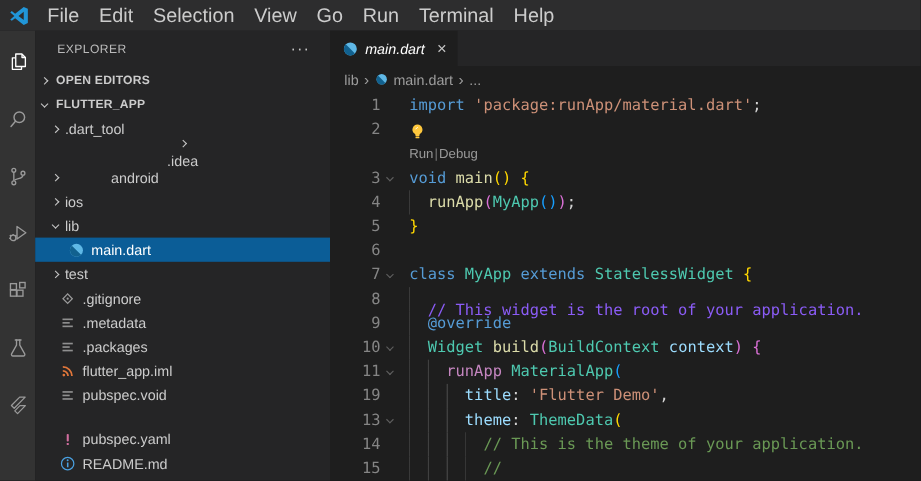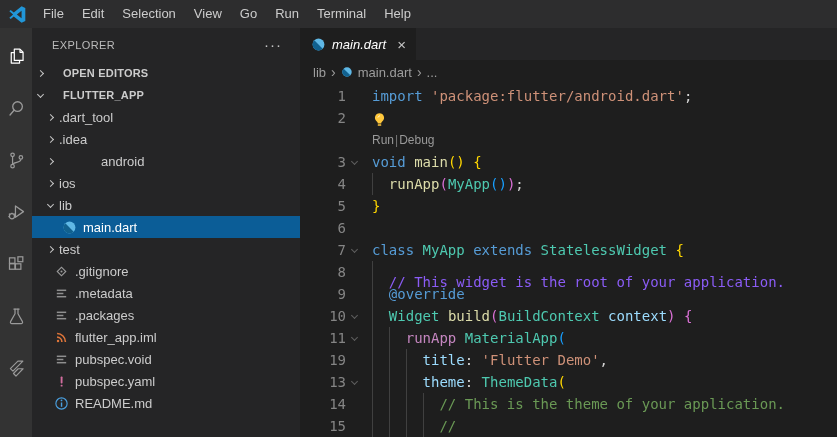--- a/index.html
+++ b/index.html
@@ -5,36 +5,36 @@
   * { margin:0; padding:0; box-sizing:border-box; }
   html,body { width:837px; height:437px; overflow:hidden; }
   body { font-family:"Liberation Sans", sans-serif; background:#1e1e1e; }
   .window { width:837px; height:437px; display:flex; flex-direction:column; background:#1e1e1e; }
 
   
   .titlebar { flex:0 0 28px; height:28px; background:#2d2d2e; display:flex; align-items:center; }
   .logo { margin-left:9px; width:17px; height:17px; display:flex; }
   .logo svg { width:17px; height:17px; }
   .menubar { display:flex; margin-left:8px; }
-  .menu-item { color:#cccccc; font-size:13px; line-height:28px; padding:0 9px; cursor:default; }
+  .menu-item { color:#cccccc; font-size:18px; line-height:28px; padding:0 9px; cursor:default; }
 
   .bodyrow { flex:1; display:flex; min-height:0; }
 
   
   .activitybar { flex:0 0 32px; width:32px; background:#333333; display:flex; flex-direction:column; align-items:center; padding-top:2px; }
   .ab-item { width:32px; height:52px; display:flex; align-items:center; justify-content:center; color:#9a9a9a; cursor:pointer; }
   .ab-item.active { color:#ffffff; }
   .ab-item svg { width:21px; height:21px; }
 
   
   .sidebar { flex:0 0 268px; width:268px; background:#252526; display:flex; flex-direction:column; color:#cccccc; }
   .sb-header { flex:0 0 34px; display:flex; align-items:center; justify-content:space-between; padding:0 18px 0 20px; }
   .sb-title { font-size:11px; color:#bbbbbb; letter-spacing:.4px; }
   .sb-more { color:#c5c5c5; font-size:15px; letter-spacing:1px; cursor:pointer; line-height:10px; }
-  .sb-row { height:22px; display:flex; align-items:center; gap:20px; cursor:pointer; }
+  .sb-row { height:22px; display:flex; align-items:center; gap:8px; cursor:pointer; }
   .sb-row.section { font-weight:bold; font-size:11px; padding-left:6px; color:#cccccc; letter-spacing:.2px; }
   .t-row { height:22px; display:flex; align-items:center; gap:6px; font-size:13px; color:#cccccc; cursor:pointer; }
   .t-row.selected { background:#0b5d97; color:#ffffff; }
   .t-label { white-space:nowrap; }
   .chev { display:inline-block; width:5px; height:5px; border-right:1.4px solid #c5c5c5; border-bottom:1.4px solid #c5c5c5; flex:0 0 auto; }
   .chev.right { transform:rotate(-45deg); }
   .chev.down  { transform:rotate(45deg); margin-top:-2px; }
   .chev.dim { border-color:#5f5f5f; }
   .ficon { width:15px; height:15px; flex:0 0 15px; display:flex; align-items:center; justify-content:center; }
   .ficon svg { width:15px; height:15px; display:block; }
@@ -149,21 +149,21 @@
       </div>
       <div class="sb-row section">
         <span class="chev down"></span>
         <span>FLUTTER_APP</span>
       </div>
       <div id="tree">
           <div class="t-row" style="padding-left: 16px;">
             <span class="chev right"></span>
             <span class="t-label">.dart_tool</span>
           </div>
-          <div class="t-row" style="padding-left: 16px;">
+          <div class="t-row" style="padding-left: 0; flex-direction: column;">
             <span class="chev right"></span>
             <span class="t-label">.idea</span>
           </div>
           <div class="t-row" style="padding-left: 16px; gap: 48px;">
             <span class="chev right"></span>
             <span class="t-label">android</span>
           </div>
           <div class="t-row" style="padding-left: 16px;">
             <span class="chev right"></span>
             <span class="t-label">ios</span>
@@ -227,21 +227,21 @@
           <div class="t-row" style="padding-left: 22px;">
             <span class="ficon">
               <svg viewBox="0 0 16 16" fill="#8f8f8f">
                 <rect x="3" y="3.8" width="10" height="1.6"></rect>
                 <rect x="3" y="7.2" width="7" height="1.6"></rect>
                 <rect x="3" y="10.6" width="10" height="1.6"></rect>
               </svg>
             </span>
             <span class="t-label">pubspec.void</span>
           </div>
-          <div class="t-row" style="padding-left: 22px;">
+          <div class="t-row" style="padding-left: 22px; margin-top: 18px;">
             <span class="ficon">
               <svg viewBox="0 0 16 16" fill="#d16d9e">
                 <rect x="7.1" y="2.6" width="2" height="7.4" rx="0.8"></rect>
                 <rect x="7.1" y="11.4" width="2" height="2" rx="0.6"></rect>
               </svg>
             </span>
             <span class="t-label">pubspec.yaml</span>
           </div>
           <div class="t-row" style="padding-left: 22px;">
             <span class="ficon">
@@ -285,21 +285,21 @@
           </span>
           <span class="bc-sep">›</span>
           <span class="bc-item">
             <span>...</span>
           </span>
         </div>
       <div class="code" id="code">
           <div class="c-row">
             <span class="c-gutter">1</span>
             <span class="c-fold"></span>
-            <span class="c-content"><span class="tk" style="color: rgb(86, 156, 214);">import </span><span class="tk" style="color: rgb(206, 145, 120);">'package:flutter/android.dart'</span><span class="tk" style="color: rgb(212, 212, 212);">;</span></span>
+            <span class="c-content"><span class="tk" style="color: rgb(86, 156, 214);">import </span><span class="tk" style="color: rgb(206, 145, 120);">'package:runApp/material.dart'</span><span class="tk" style="color: rgb(212, 212, 212);">;</span></span>
           </div>
           <div class="c-row">
             <span class="c-gutter">2</span>
             <span class="c-fold"></span>
             <span class="c-content"><span class="bulb"><svg viewBox="0 0 16 16">
                   <path fill="#ffc83d" d="M8 1.2a4.9 4.9 0 0 0-2.9 8.8c.6.5 1 1.1 1 1.8v.5h3.8v-.5c0-.7.4-1.3 1-1.8A4.9 4.9 0 0 0 8 1.2z"></path>
                   <rect x="6.1" y="13" width="3.8" height="1.6" rx="0.6" fill="#ffc83d"></rect>
                   <path d="M6.5 5.5a2.6 2.6 0 0 1 1.5-1.4" stroke="#fff" stroke-width=".9" fill="none" stroke-linecap="round"></path>
                 </svg></span></span>
           </div>

